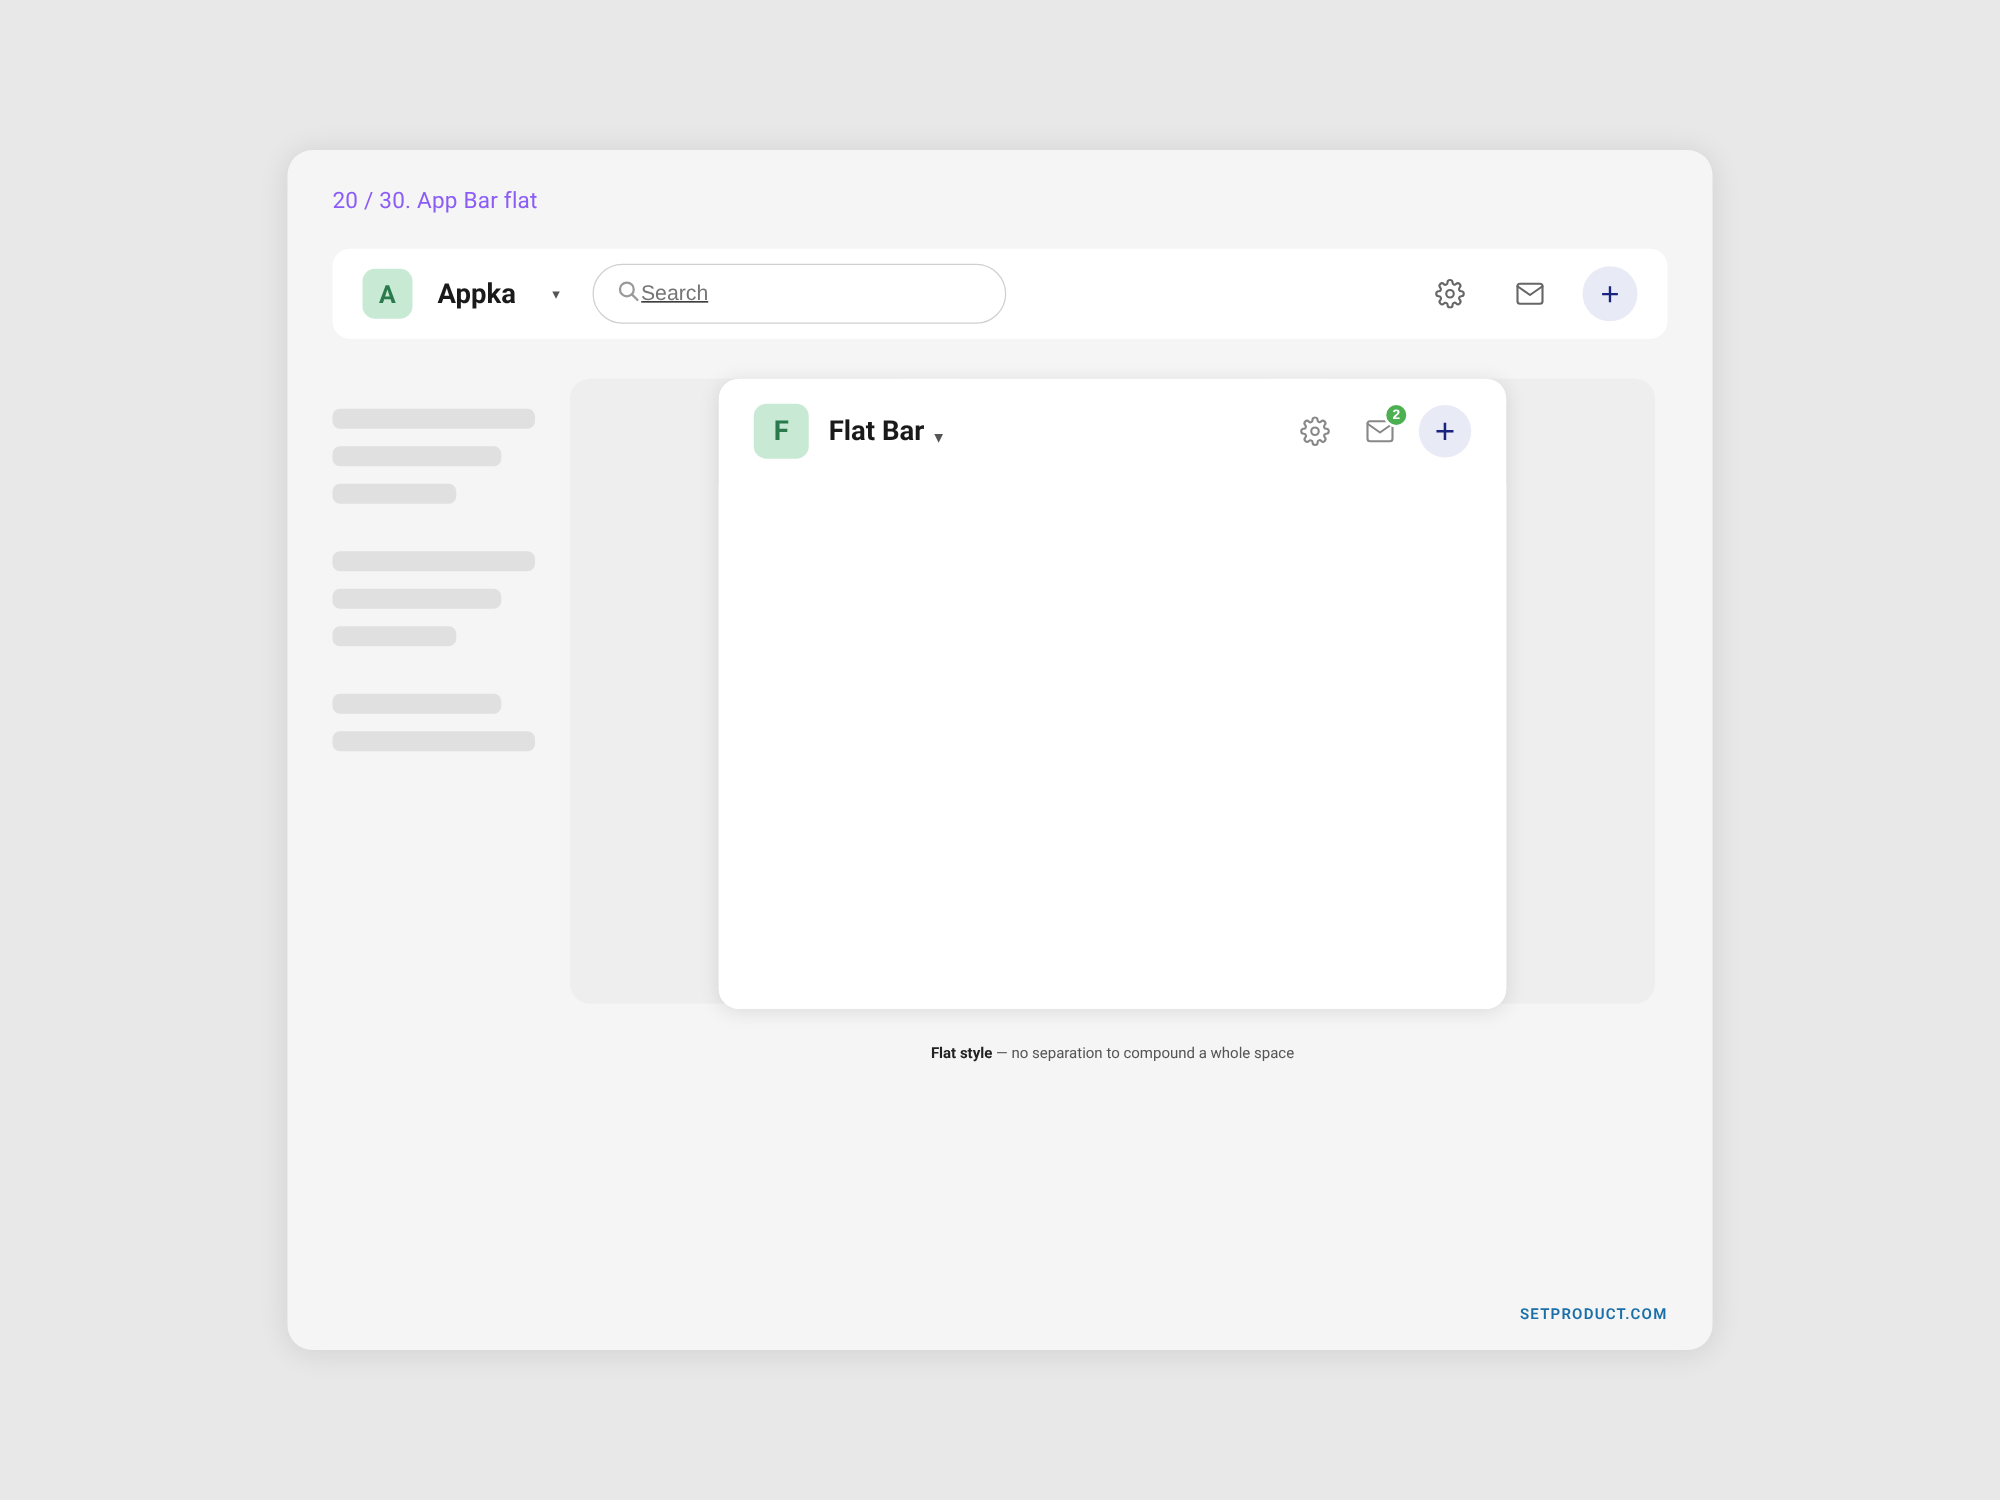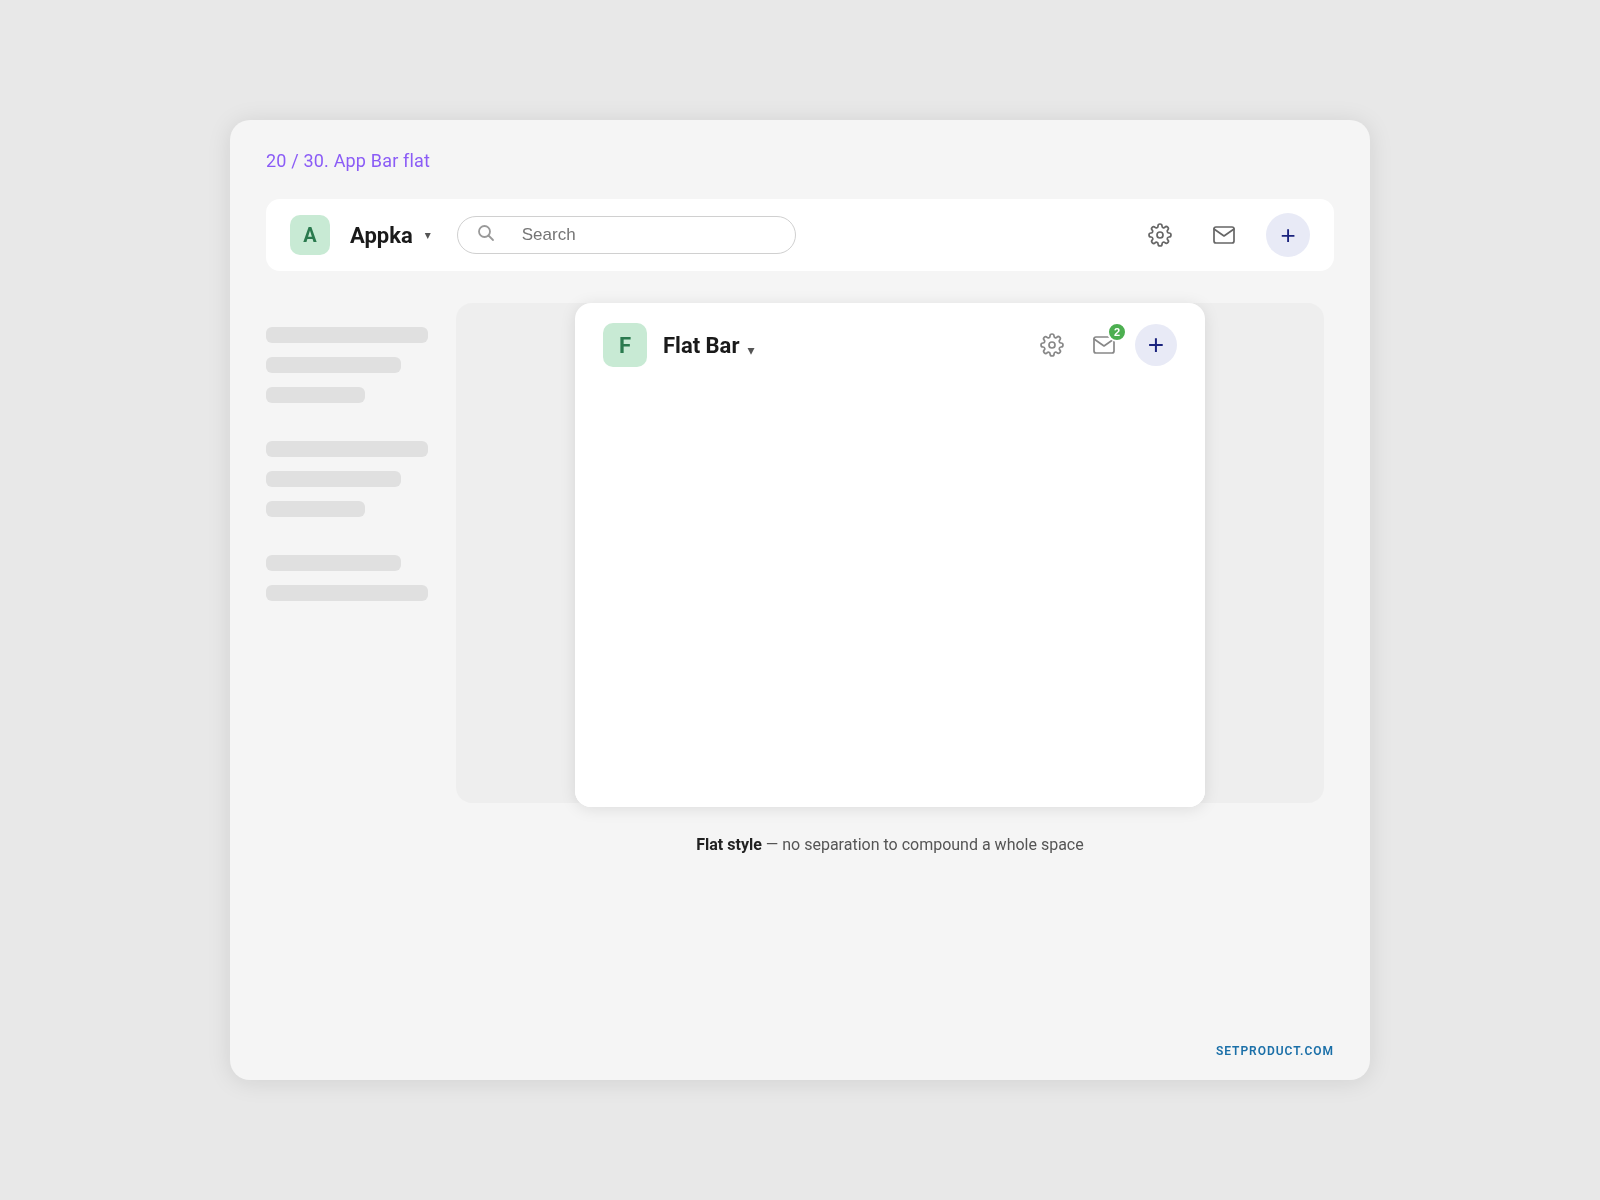--- a/index.html
+++ b/index.html
@@ -53,21 +53,21 @@
       justify-content: center;
       font-size: 20px;
       font-weight: 700;
       color: #2a7a4e;
       flex-shrink: 0;
     }
 
     .app-title-group {
       display: flex;
       align-items: center;
-      gap: 6px;
+      gap: 23px;
       flex-shrink: 0;
     }
 
     .app-title {
       font-size: 22px;
       font-weight: 700;
       color: #1a1a1a;
     }
 
     .chevron-down {
@@ -82,23 +82,24 @@
     }
 
     .search-bar {
       flex: 1;
       max-width: 480px;
       display: flex;
       align-items: center;
       border: 1.5px solid #d0d0d0;
       border-radius: 28px;
       padding: 0 18px;
-      height: 38px;
-      gap: 26px;
+      height: 48px;
+      gap: 0;
       background: #fff;
+      text-decoration: underline;
     }
 
     .search-icon {
       color: #999;
       font-size: 18px;
       flex-shrink: 0;
     }
 
     .search-input {
       border: none;
@@ -268,21 +269,21 @@
     .flat-card-body {
       height: 420px;
       background: #fff;
       border-radius: 0 0 16px 16px;
     }
 
     
     .description {
       text-align: center;
       margin-top: 28px;
-      font-size: 16px;
+      font-size: 12px;
       color: #555;
     }
 
     .description strong {
       font-weight: 700;
       color: #222;
     }
 
     
     .attribution {

